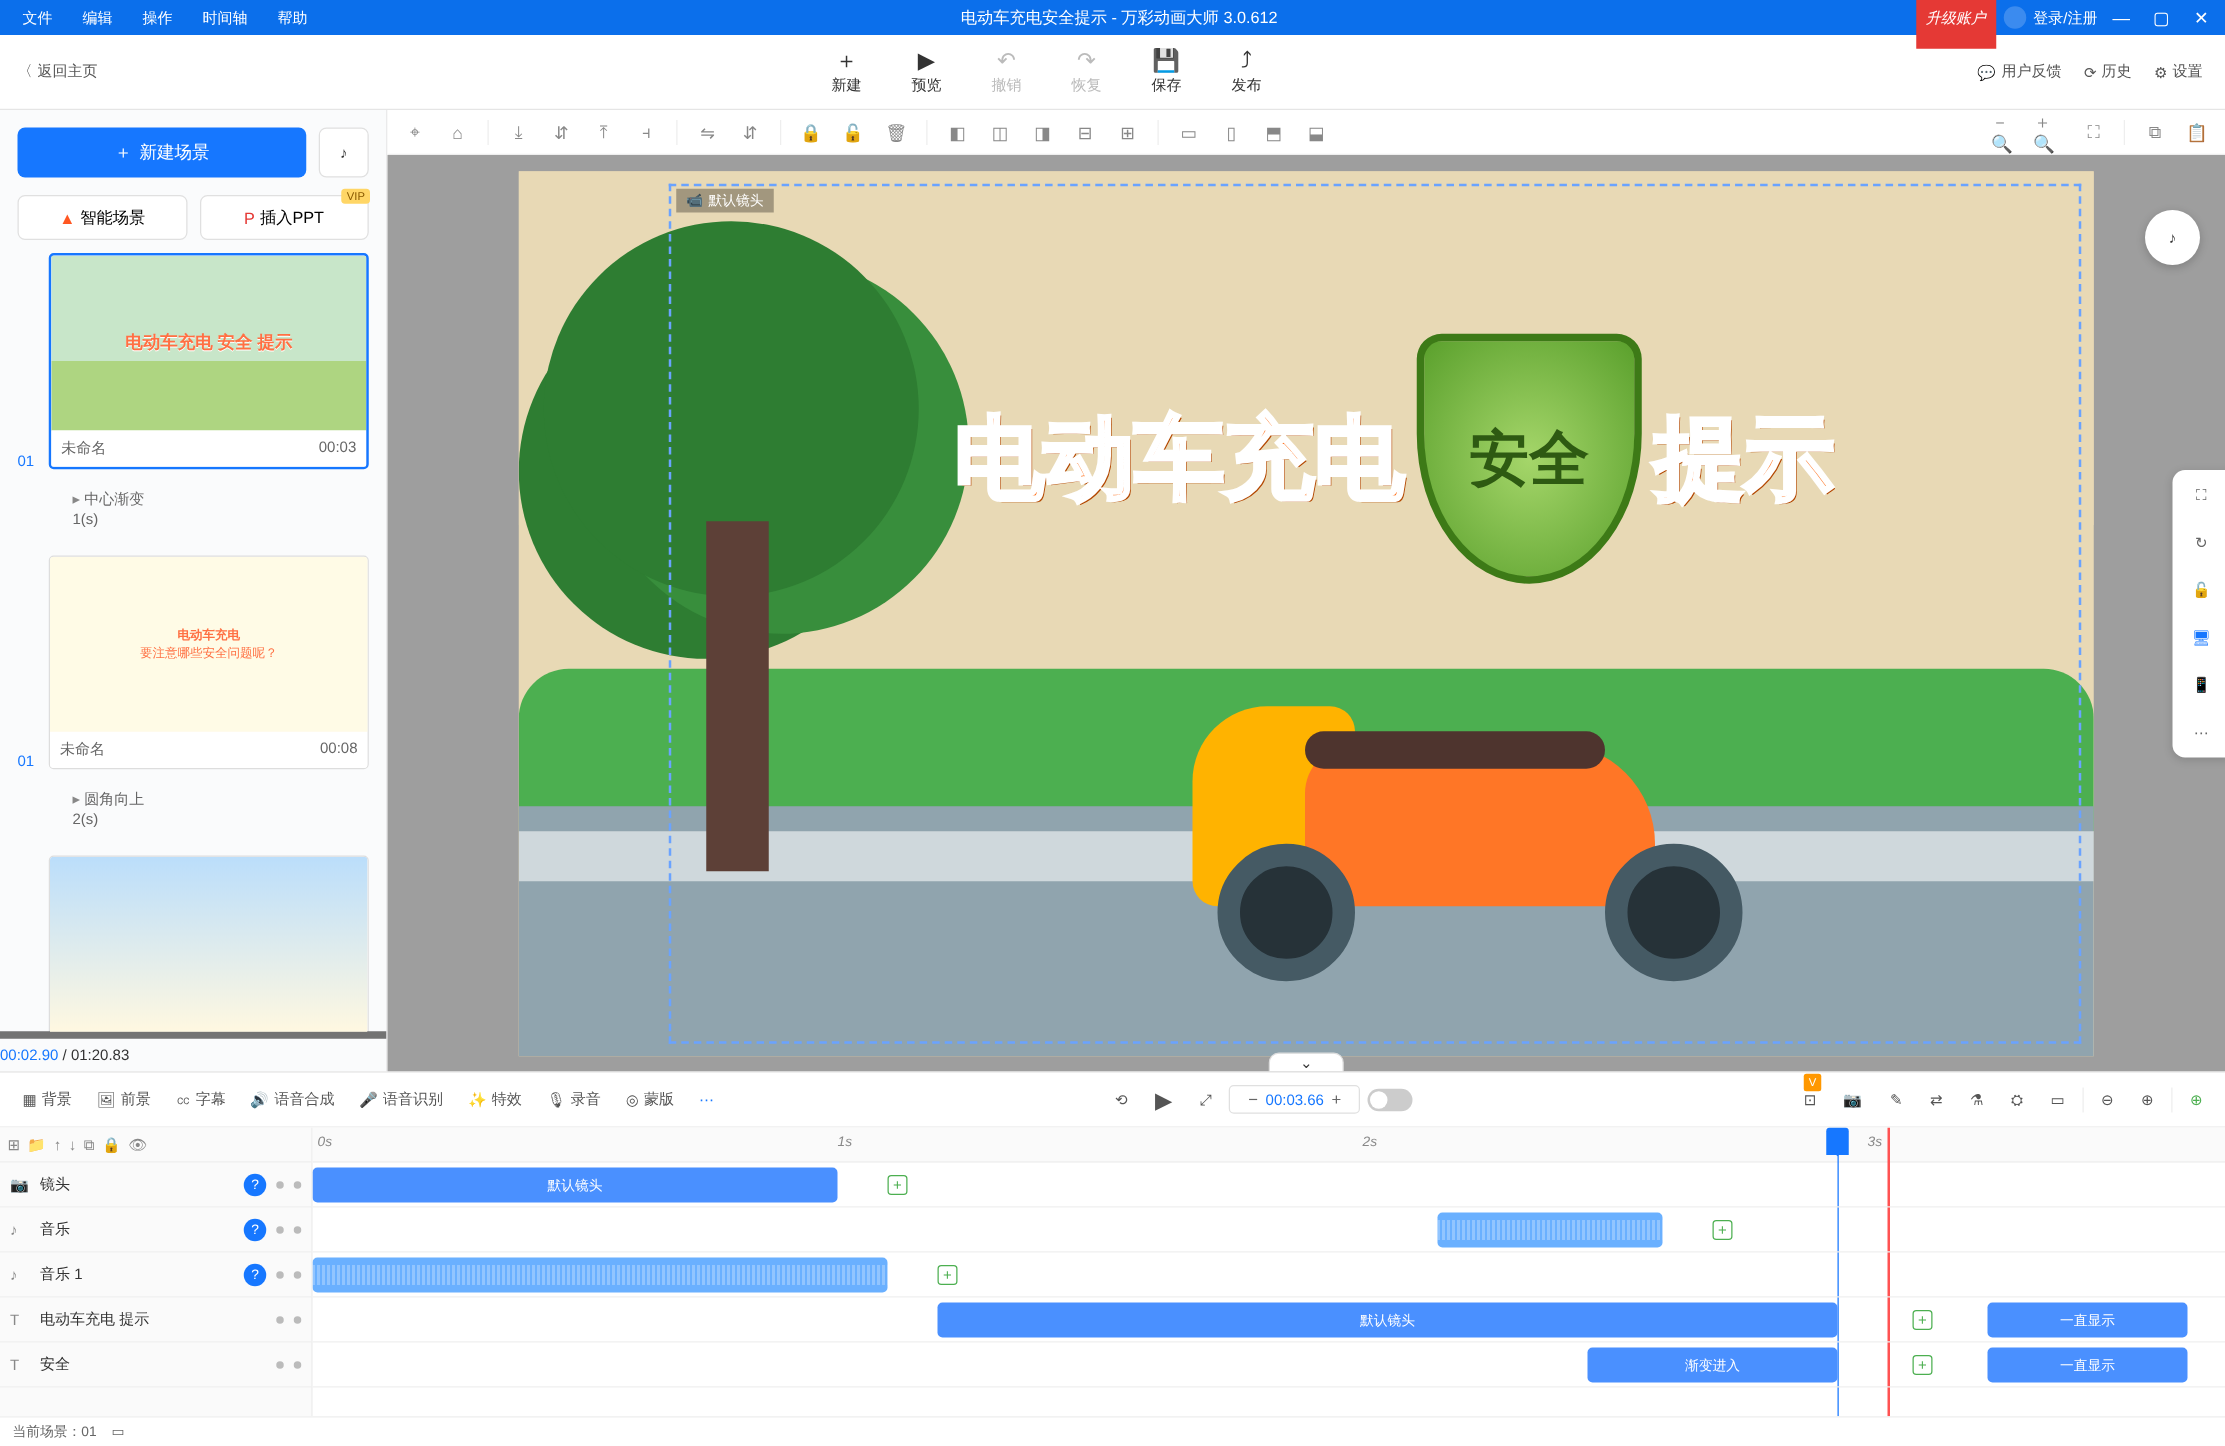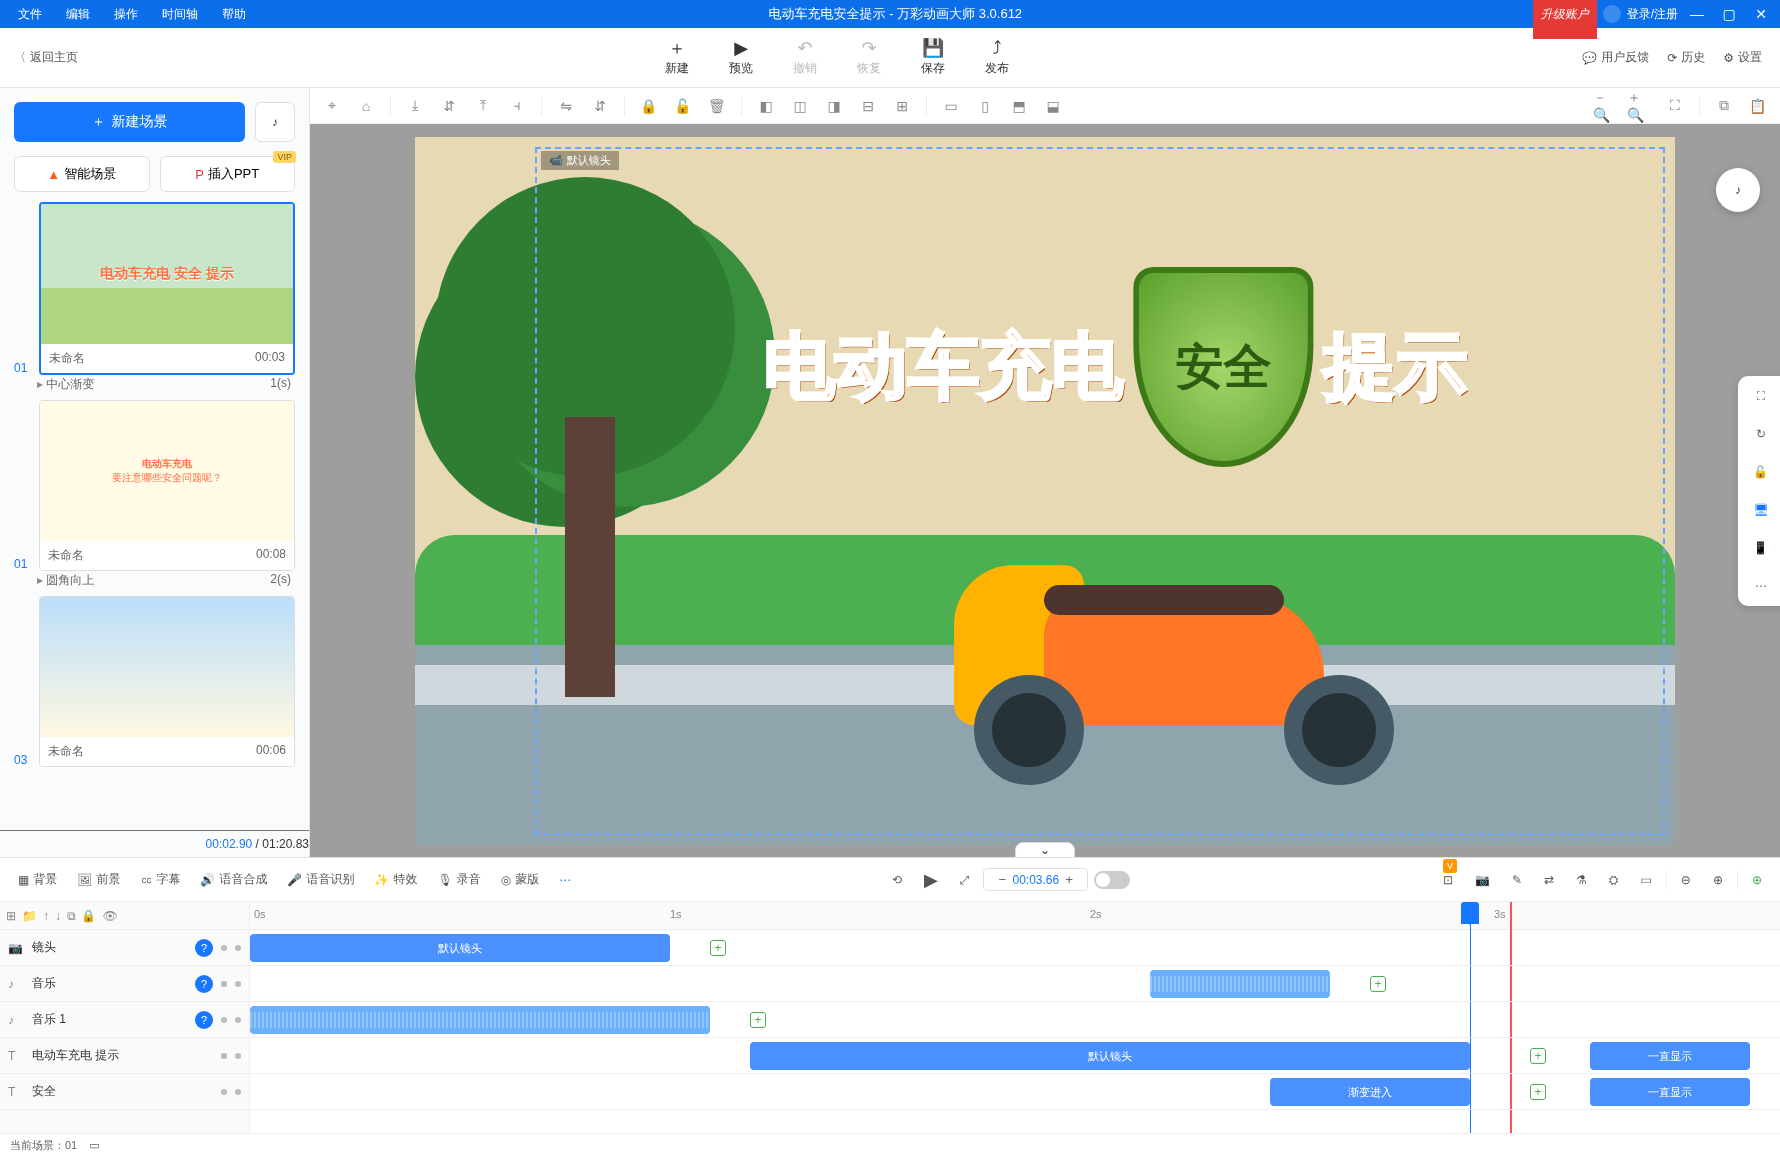--- a/index.html
+++ b/index.html
@@ -33,23 +33,23 @@
 .scene .thumb-wrap { display:flex; align-items:flex-end; gap:8px; }
 .scene .idx { color:#1677ff; font-size:12px; width:18px; }
 .scene.sel .frame { border:2px solid #1677ff; }
 .frame { border:1px solid #ddd; border-radius:4px; overflow:hidden; width:270px; background:#fff; }
 .thumb { height:140px; background:#eee; display:flex; align-items:center; justify-content:center; position:relative; }
 .thumb1 { background:linear-gradient(#c8e6c9 60%, #aed581 60%); }
 .thumb1 .mini-title { color:#ff7043; font-weight:bold; font-size:14px; text-shadow:0 1px 0 #fff; }
 .thumb2 { background:#fffbe6; flex-direction:column; color:#ff7043; font-size:10px; }
 .thumb3 { background:linear-gradient(#bbdefb,#fff8e1); }
 .meta { display:flex; justify-content:space-between; padding:6px 8px; font-size:12px; background:#fff; color:#666; }
-.trans { margin-left:19px; display:flex; justify-content:space-between; padding:1px 4px; color:#666; font-size:12px; }
+.trans { margin-left:40px; display:flex; justify-content:space-between; padding:16px 4px; color:#666; font-size:12px;flex-direction:column; }
 .trans .play { color:#888; }
-.timebar { text-align:right; padding:6px 0; border-top:1px solid #737373; font-size:12px; }
+.timebar { text-align:left; padding:6px 0; border-top:6px solid #737373; font-size:12px; }
 .timebar .cur { color:#1677ff; }
 .canvas-area { flex:1; display:flex; flex-direction:column; background:#fff; }
 .canvas-tools { height:36px; border-bottom:1px solid #eee; display:flex; align-items:center; padding:0 8px; gap:6px; color:#888; }
 .canvas-tools .sep { width:1px; height:20px; background:#eee; margin:0 4px; }
 .cti { width:28px; height:28px; display:flex; align-items:center; justify-content:center; cursor:pointer; font-size:14px; }
 .stage-wrap { flex:1; background:#9e9e9e; display:flex; align-items:center; justify-content:center; position:relative; overflow:hidden; }
 .stage { width:1260px; height:708px; background:#e8d9b5; position:relative; overflow:hidden; }
 .sky { position:absolute; top:0; left:0; right:0; height:40%; background:#e8d9b5; }
 .bush { position:absolute; bottom:180px; left:0; right:0; height:130px; background:#4caf50; border-radius:40px 40px 0 0; }
 .road { position:absolute; bottom:0; left:0; right:0; height:200px; background:#90a4ae; }
@@ -85,21 +85,21 @@
 .toggle::after { content:""; position:absolute; width:14px; height:14px; background:#fff; border-radius:50%; top:2px; left:2px; }
 .timeline { flex:1; display:flex; overflow:hidden; }
 .track-heads { width:250px; border-right:1px solid #eee; background:#fafafa; }
 .th-tools { height:28px; display:flex; align-items:center; gap:6px; padding:0 6px; color:#888; border-bottom:1px solid #eee; }
 .th-row { height:36px; display:flex; align-items:center; padding:0 8px; gap:8px; border-bottom:1px solid #f0f0f0; font-size:12px; }
 .th-row .ico { width:16px; color:#888; }
 .th-row .name { flex:1; }
 .th-row .help { width:18px; height:18px; border-radius:50%; background:#1677ff; color:#fff; font-size:11px; display:flex; align-items:center; justify-content:center; }
 .dot { width:6px; height:6px; background:#bbb; border-radius:50%; }
 .track-area { flex:1; position:relative; overflow:hidden; }
-.ruler { height:28px; border-bottom:1px solid #eee; position:relative; background:#fafafa; }
+.ruler { height:28px; border-bottom:1px solid #eee; position:relative; background:#fafafa;font-style:italic; }
 .ruler .tick { position:absolute; top:6px; font-size:11px; color:#888; }
 .playhead-marker { position:absolute; top:0; width:18px; height:22px; background:#1677ff; border-radius:3px 3px 0 0; transform:translateX(-50%); }
 .playhead-marker::after { content:""; position:absolute; bottom:-6px; left:4px; border:5px solid transparent; border-top-color:#1677ff; }
 .playhead-line { position:absolute; top:22px; bottom:0; width:1px; background:#1677ff; }
 .end-line { position:absolute; top:0; bottom:0; width:2px; background:#ff5252; }
 .track { height:36px; border-bottom:1px solid #f0f0f0; position:relative; }
 .clip { position:absolute; top:4px; height:28px; border-radius:4px; display:flex; align-items:center; justify-content:center; color:#fff; font-size:11px; }
 .clip.blue { background:#4a90ff; }
 .clip.wave { background:#6ab0ff; }
 .clip .wave-img { background:repeating-linear-gradient(90deg,#fff4,#fff4 2px,transparent 2px,transparent 4px); width:100%; height:60%; }

